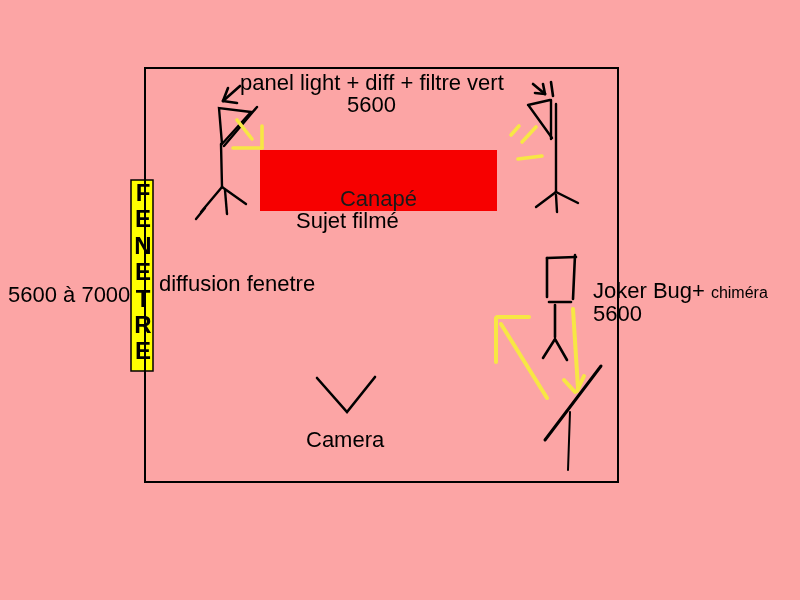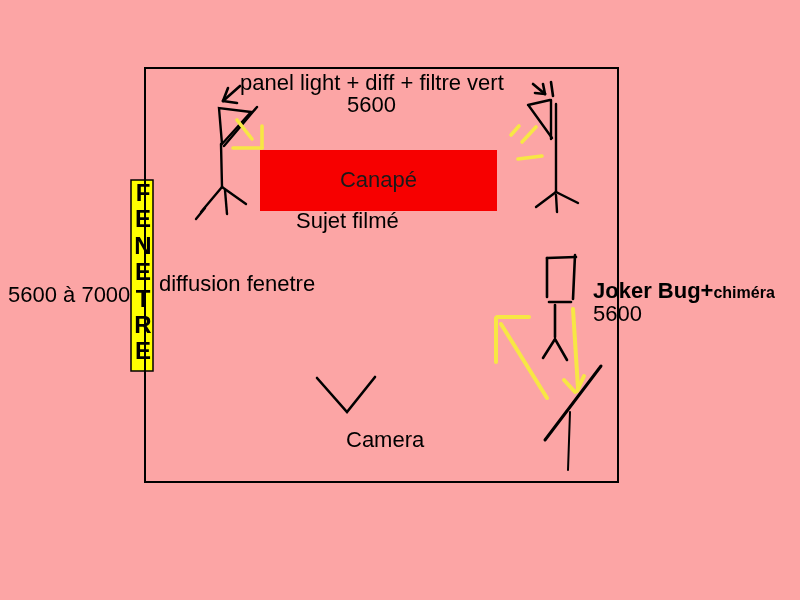--- a/index.html
+++ b/index.html
@@ -5,29 +5,29 @@
   html,body{margin:0;padding:0;background:#fff;}
   .canvas{
     position:relative;width:800px;height:600px;background:#fca5a5;
     font-family:"Liberation Sans",sans-serif;color:#000;overflow:hidden;
   }
   svg.sketch{position:absolute;left:0;top:0;}
   .label{position:absolute;white-space:nowrap;font-size:22px;line-height:1.1;color:#000;}
   .label-small{font-size:16px;}
   .couch{
     position:absolute;left:260px;top:150px;width:237px;height:61px;
-    background:#f70000;display:flex;align-items:center;justify-content:center;
+    background:#f70000;display:flex;align-items:flex-end;justify-content:center;
   }
   .couch .label{position:static;color:#1a1a1a;}
   .window-letters{
     position:absolute;left:133px;top:180px;width:20px;
     font-size:24px;font-weight:bold;line-height:26.4px;text-align:center;
     word-break:break-all;letter-spacing:0;
   }
-  .joker-caption{display:flex;align-items:baseline;gap:0;font-weight:bold;}
+  .joker-caption{display:flex;align-items:baseline;gap:6px;}
 </style>
 </head>
 <body>
 
 <div class="canvas">
 
   <svg class="sketch" width="800" height="600" viewBox="0 0 800 600">
 
     <rect x="131" y="180" width="22" height="191" fill="#FFFF00" stroke="#000" stroke-width="1.5"></rect>
 
@@ -116,21 +116,21 @@
 
   <div class="label" style="left:8px;top:283px;">5600 à 7000</div>
 
   <div class="label" style="left:159px;top:272px;">diffusion fenetre</div>
 
   <div class="couch">
     <span class="label">Canapé</span>
   </div>
   <div class="label" style="left:296px;top:209px;">Sujet filmé</div>
 
-  <div class="label" style="left:306px;top:428px;margin-left:40px;">Camera</div>
+  <div class="label" style="left:306px;top:428px;">Camera</div>
 
   <div class="label joker-caption" style="left:593px;top:279px;">
     <span>Joker Bug+</span>
     <span class="label-small">chiméra</span>
   </div>
   <div class="label" style="left:593px;top:302px;">5600</div>
 
 
 </div>
 

